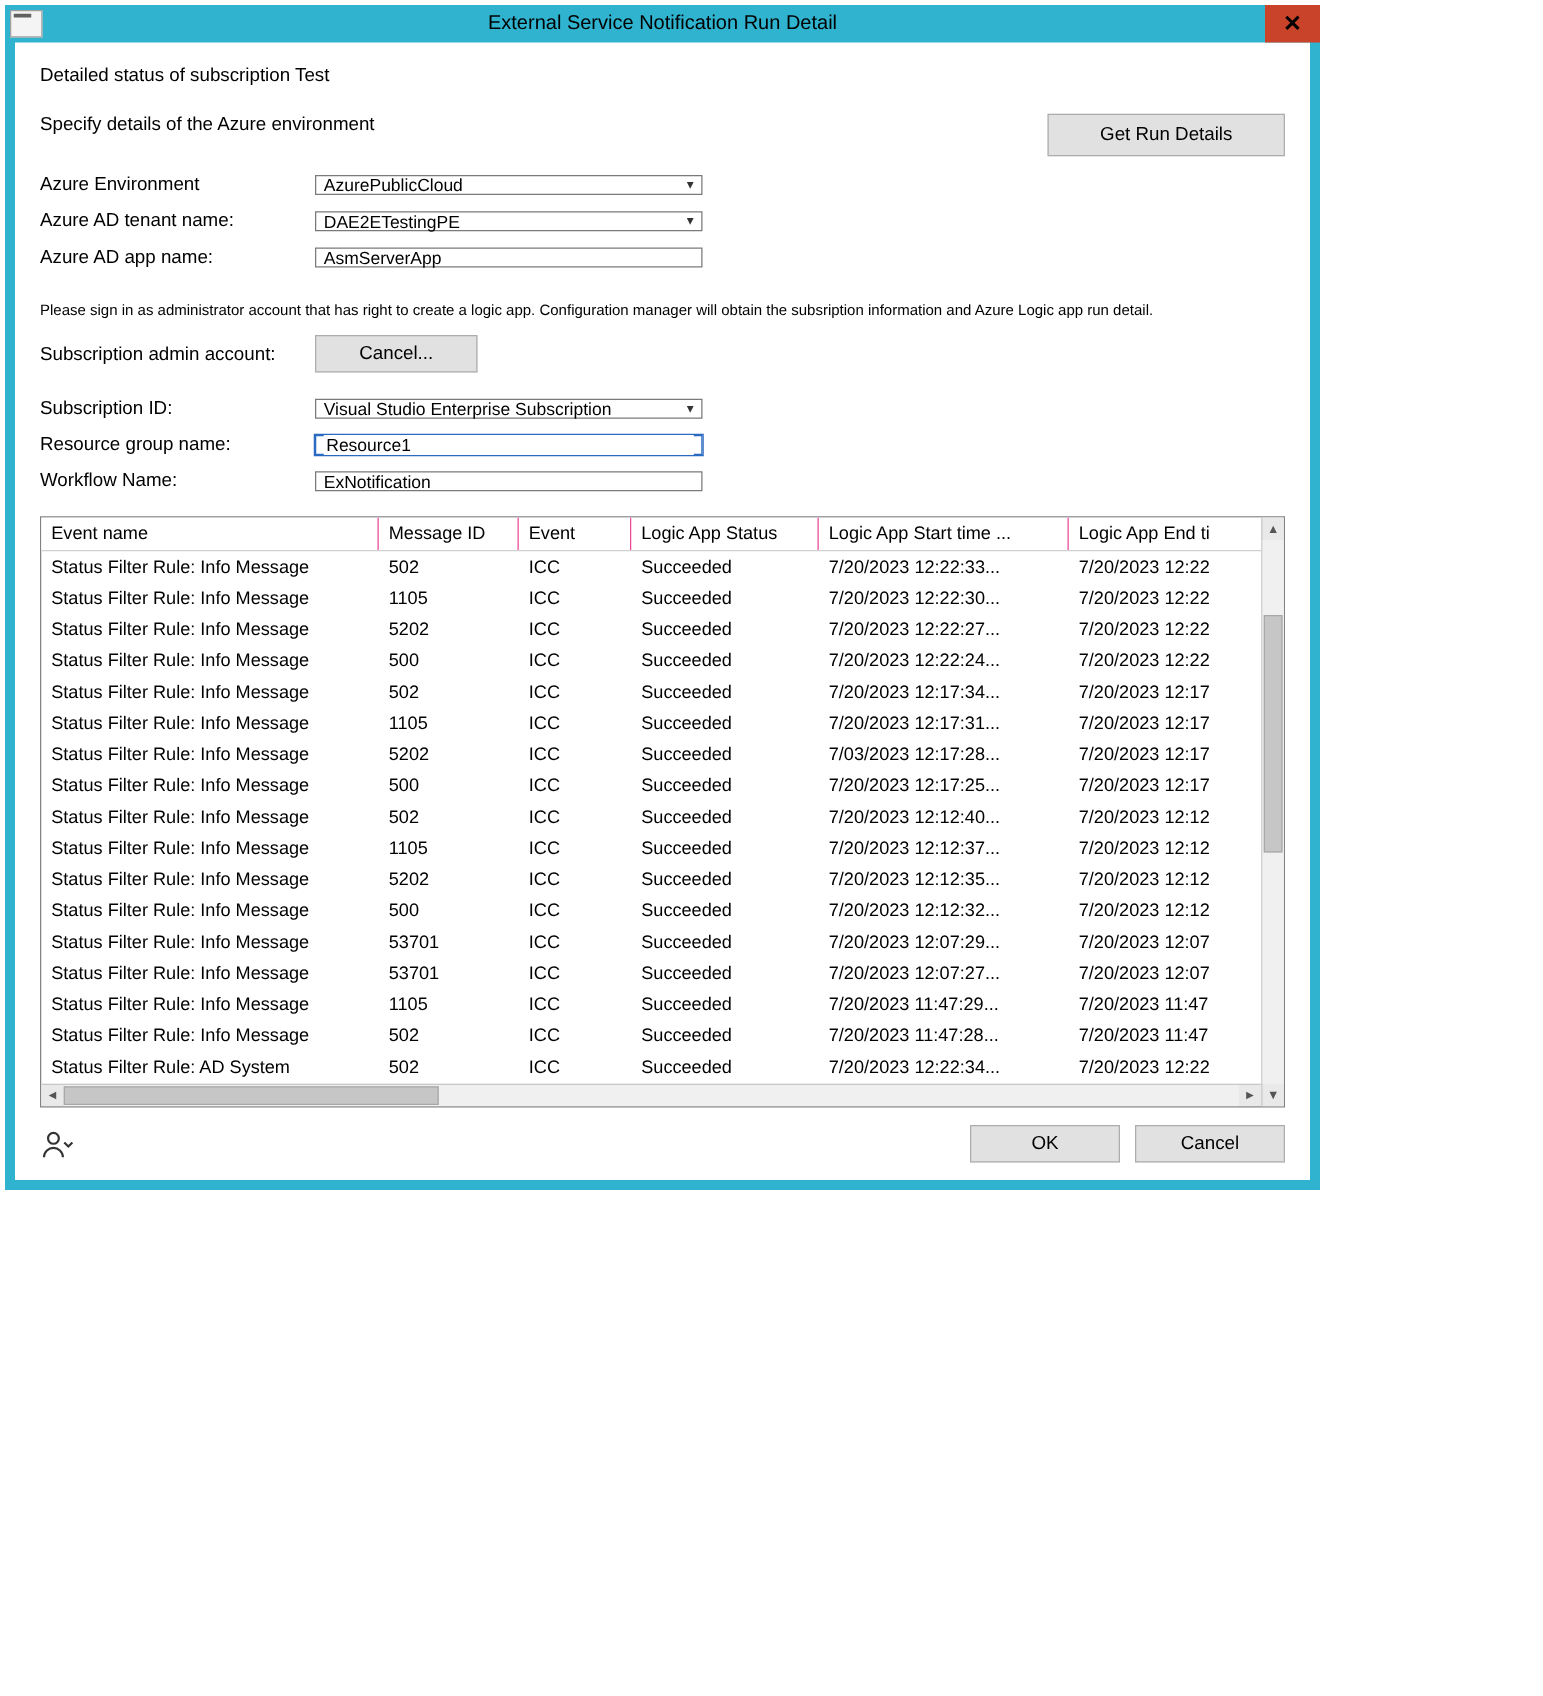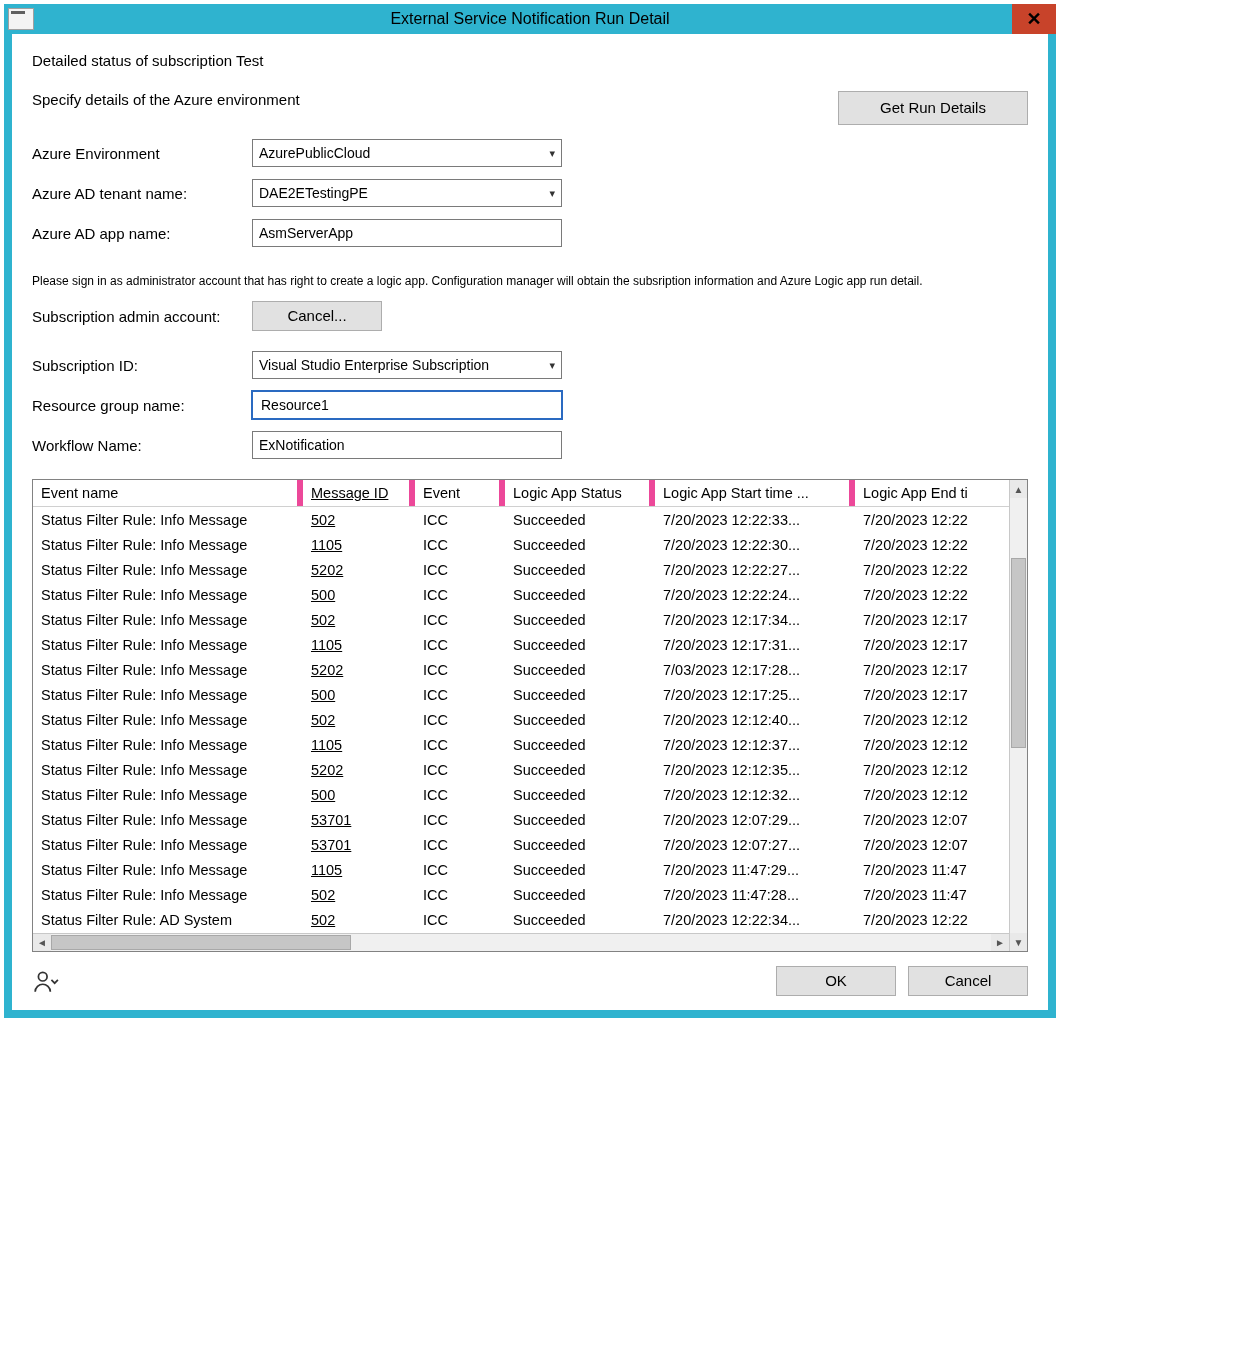--- a/index.html
+++ b/index.html
@@ -92,21 +92,21 @@
     cursor: pointer;
     text-align: center;
   }
   .btn-run-details {
     width: 190px; height: 34px;
     line-height: 32px;
     font-size: 15px;
   }
   .combo, .textfield {
     width: 310px;
-    height: 28px;
+    height: 16px;
     border: 1px solid #7a7a7a;
     background: #fff;
     padding: 0 6px;
     font-size: 14px;
     display: flex;
     align-items: center;
     justify-content: space-between;
   }
   .combo { cursor: pointer; }
   .combo-chev {
@@ -146,41 +146,41 @@
     flex-direction: column;
   }
   .grid-header {
     display: flex;
     background: #fff;
     border-bottom: 1px solid #d0d0d0;
     font-size: 14.5px;
   }
   .grid-header .gh {
     padding: 5px 8px;
-    border-right: 6px solid #ec4899;
+    border-right: 1px solid #ec4899;
     white-space: nowrap;
     overflow: hidden;
   }
   .grid-body {
     height: 426px;
     overflow: hidden;
     font-size: 14.5px;
   }
   .grid-row {
     display: flex;
     height: 25px;
     align-items: center;
   }
   .grid-row .gc {
     padding: 0 8px;
     white-space: nowrap;
     overflow: hidden;
   }
   .col-event { width: 270px; }
-  .col-msgid { width: 112px; text-decoration: underline; }
+  .col-msgid { width: 112px; }
   .col-site  { width: 90px; }
   .col-status{ width: 150px; }
   .col-start { width: 200px; }
   .col-end   { width: 148px; }
   .vscroll {
     width: 18px;
     background: #e9e9e9;
     border-left: 1px solid #c8c8c8;
     display: flex;
     flex-direction: column;

